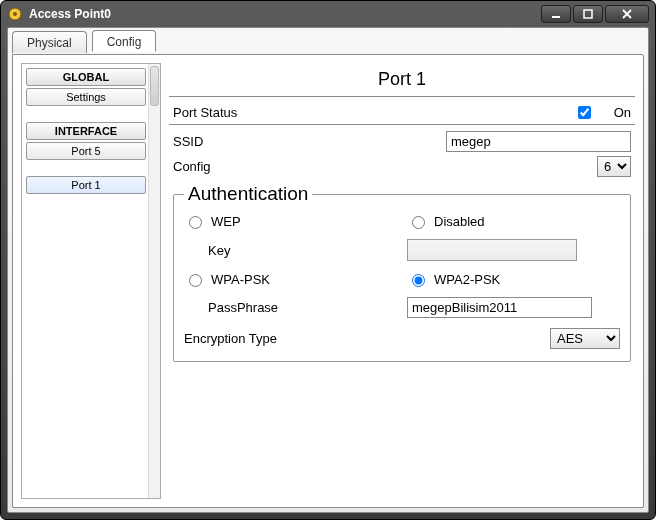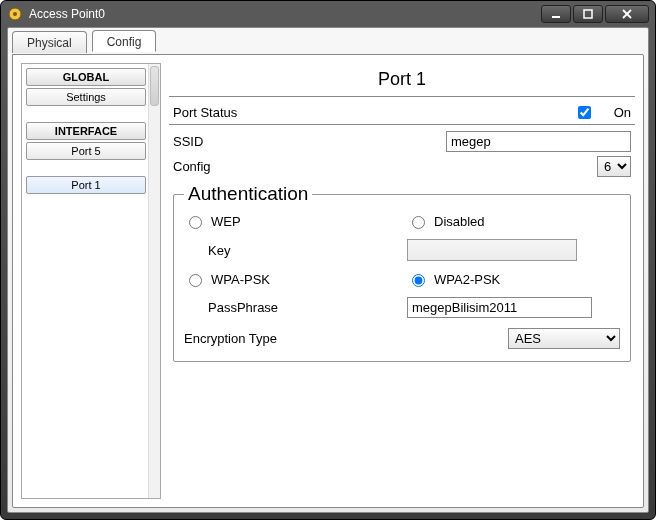--- a/index.html
+++ b/index.html
@@ -27,21 +27,21 @@
     display: flex;
     align-items: center;
     padding: 0 6px;
     color: #fff;
   }
   .titlebar .appicon {
     width: 16px; height: 16px;
     margin-right: 6px;
     display: inline-flex;
   }
-  .title-text { font-size: 12px; }
+  .title-text { font-size: 12px; font-weight: bold; }
   .title-spacer { flex: 1; }
   .winbtns { display: flex; gap: 2px; }
   .winbtn {
     width: 30px; height: 18px;
     background: linear-gradient(#6b6b6b,#3d3d3d);
     border: 1px solid #222;
     border-radius: 3px;
     display: flex;
     align-items: center;
     justify-content: center;
@@ -294,21 +294,21 @@
             <label class="radio-item">
               <input type="radio" name="auth" checked="" style="">
               <span>WPA2-PSK</span>
             </label>
 
             <div class="sublabel">PassPhrase</div>
             <div><input class="txt" type="text" value="megepBilisim2011" style=""></div>
 
             <div style="font-size:13px;">Encryption Type</div>
             <div style="text-align:right;">
-              <select class="sel" style="width:112px;">
+              <select class="sel" style="width:70px;">
                 <option>AES</option>
               </select>
             </div>
           </div>
         </fieldset>
 
       </div>
     </div>
   </div>
 </div>

